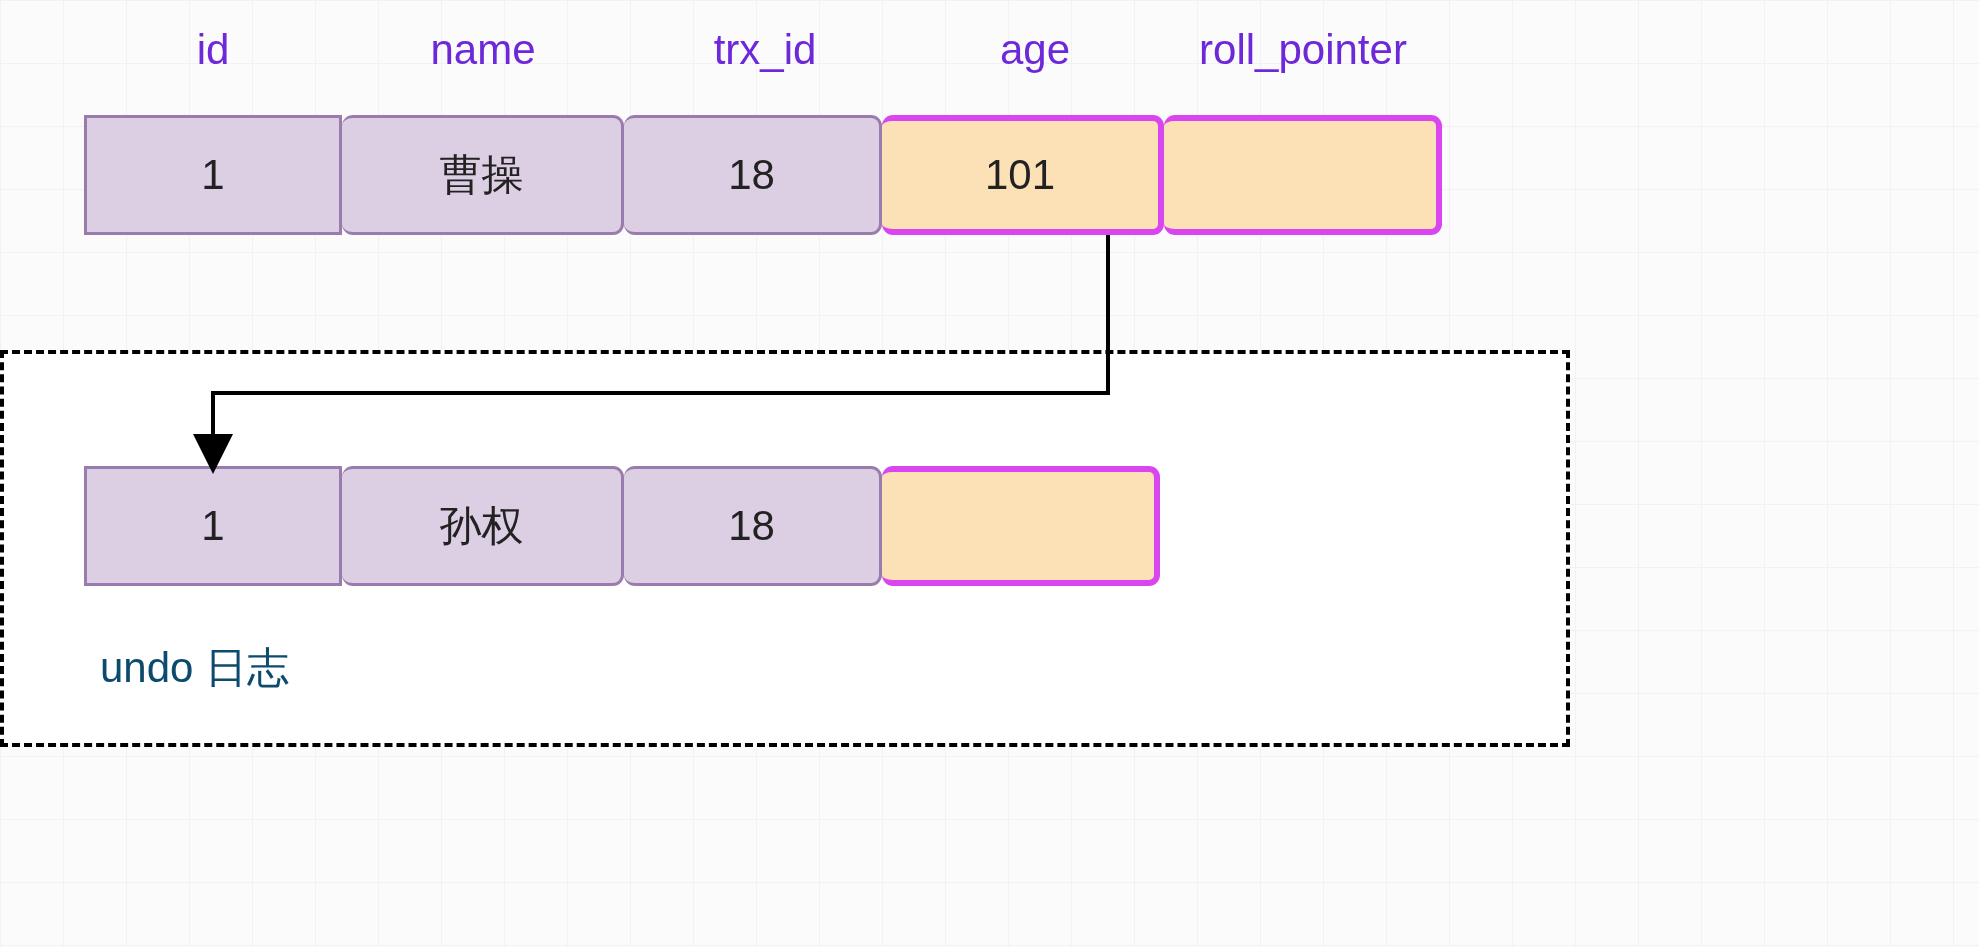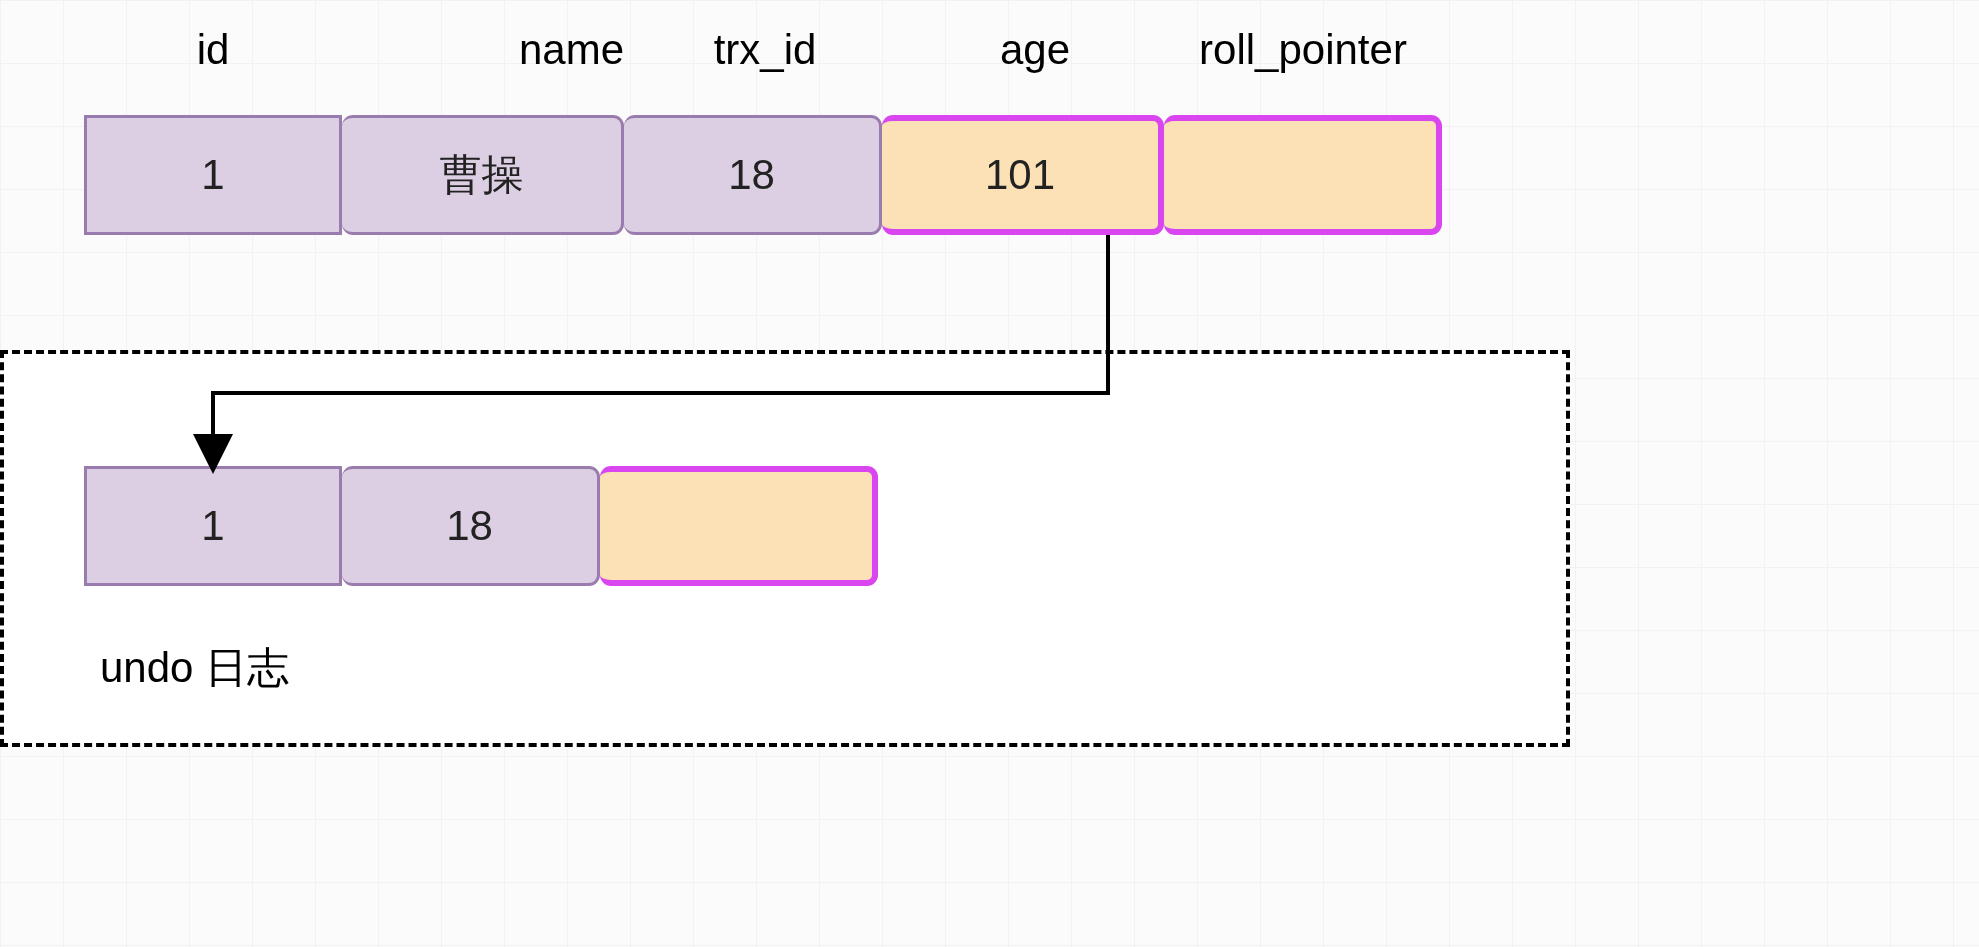--- a/index.html
+++ b/index.html
@@ -18,21 +18,21 @@
       position: relative;
       width: 100%;
       height: 100%;
     }
     .header-row {
       position: absolute;
       top: 10px;
       left: 84px;
       display: flex;
       font-size: 42px;
-      color: #000000;
+      color: #6d28d9;
     }
     .header-cell {
       text-align: center;
       height: 80px;
       line-height: 80px;
     }
     .row {
       position: absolute;
       display: flex;
       height: 120px;
@@ -53,33 +53,33 @@
       background: #fce0b6;
       border: 6px solid #d946ef;
     }
     .purple + .purple,
     .orange + .orange,
     .purple + .orange {
       border-left: none;
       border-radius: 11px;
     }
     .w-id { width: 258px; }
-    .w-name { width: 282px; text-align: right; }
+    .w-name { width: 282px; }
     .w-age { width: 258px; }
     .w-trx { width: 282px; }
     .w-roll { width: 278px; }
     .undo-box {
       position: absolute;
       border: 4px dashed #000;
       background: #fff;
     }
     .undo-label {
       position: absolute;
       font-size: 42px;
-      color: #000000;
+      color: #0c4a6e;
     }
     svg.arrow {
       position: absolute;
       top: 0;
       left: 0;
       width: 1979px;
       height: 947px;
       pointer-events: none;
     }
   </style>
@@ -101,20 +101,21 @@
     <div class="cell purple w-name">曹操</div>
     <div class="cell purple w-age">18</div>
     <div class="cell orange w-trx">101</div>
     <div class="cell orange w-roll"></div>
   </div>
 
   <div class="undo-box" style="top:350px; left:0; width:1570px; height:397px;"></div>
 
   <div class="row" style="top:466px; left:84px;">
     <div class="cell purple w-id">1</div>
+    <div class="cell purple w-name">孙权</div>
     <div class="cell purple w-age">18</div>
     <div class="cell orange w-roll"></div>
   </div>
 
   <div class="undo-label" style="top:640px; left:100px;">undo 日志</div>
 
   <svg class="arrow">
     <defs>
       <marker id="arrowhead" markerWidth="12" markerHeight="12" refX="6" refY="6" orient="auto">
         <path d="M1,1 L11,6 L1,11 Z" fill="#000"></path>

